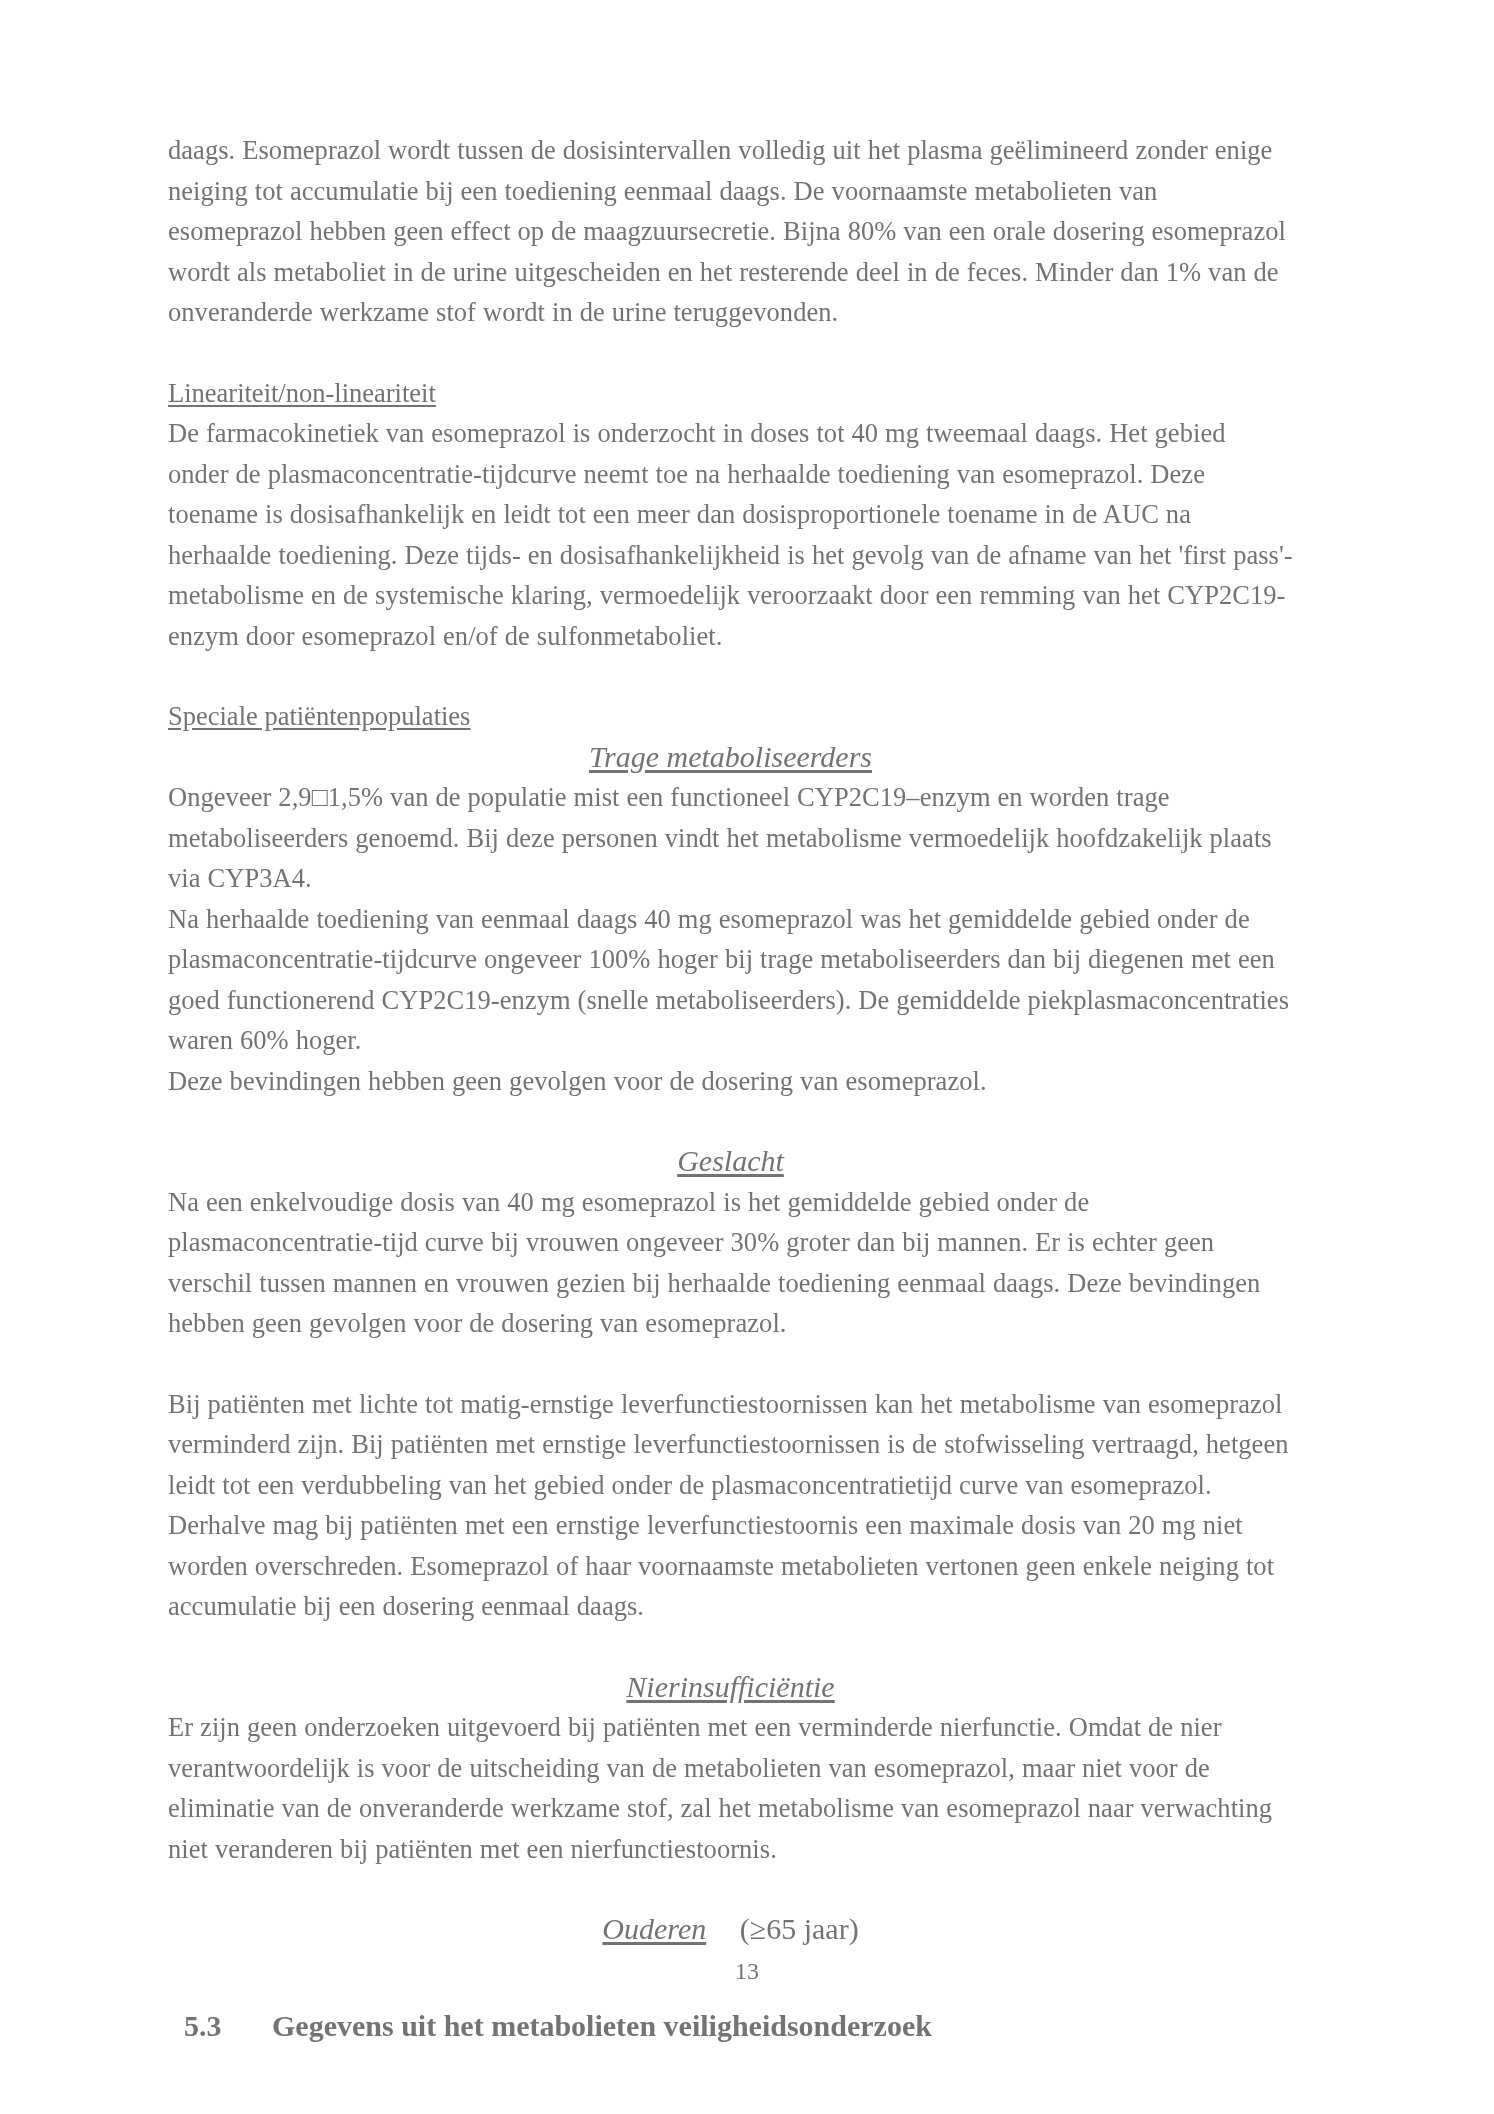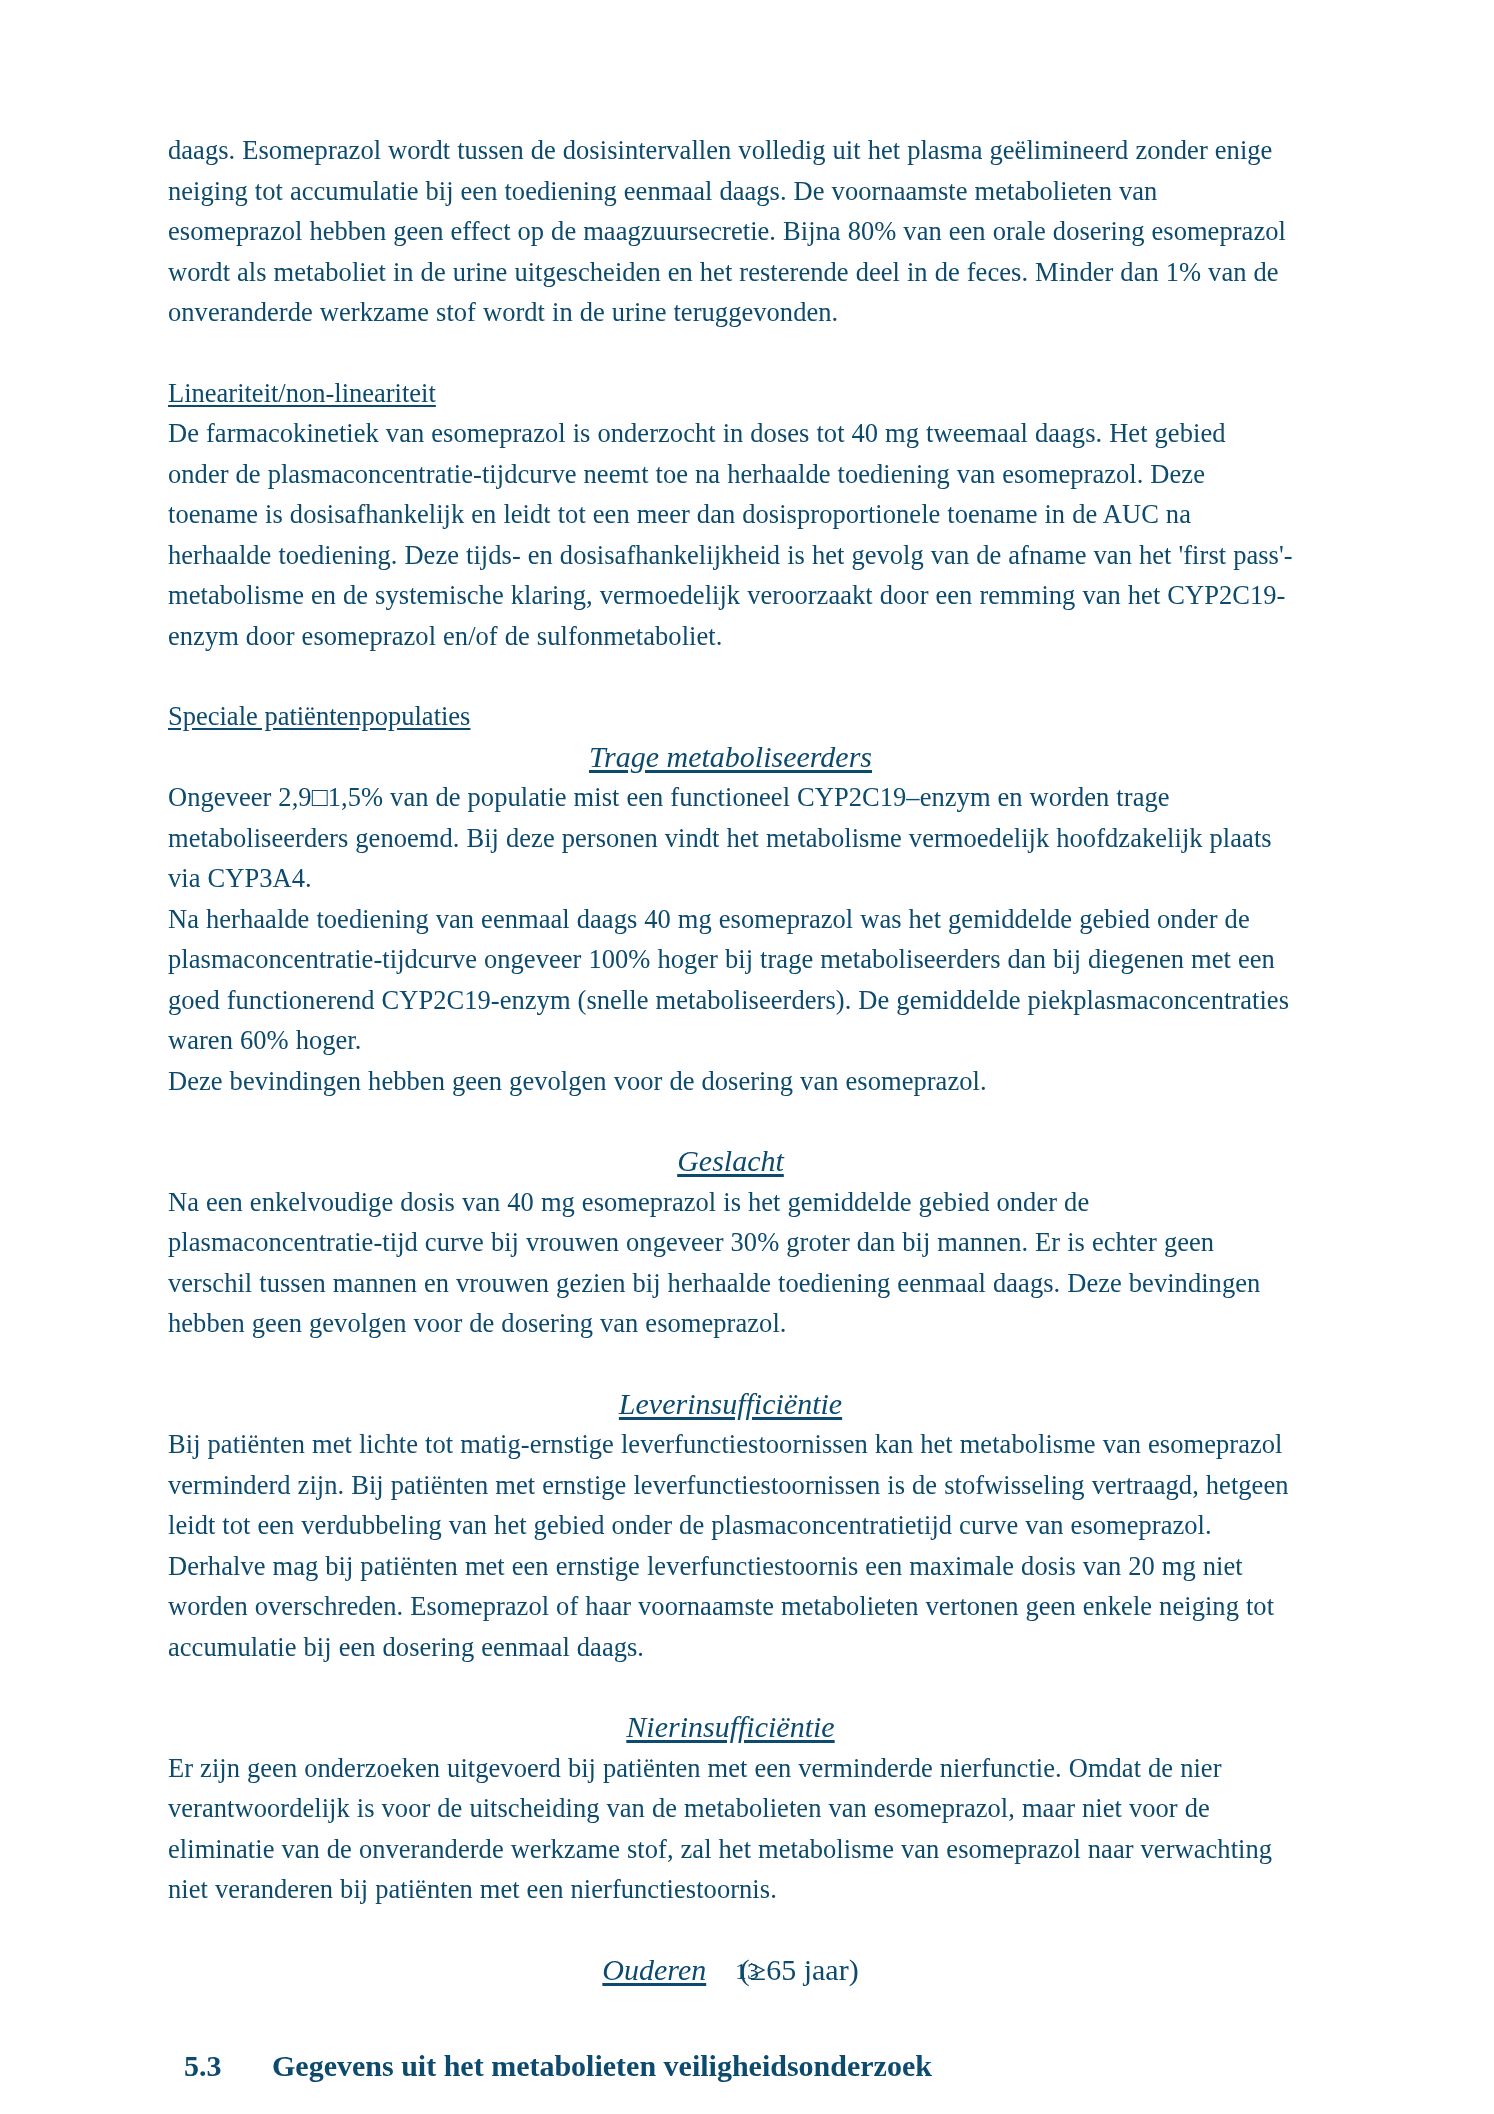--- a/index.html
+++ b/index.html
@@ -8,21 +8,21 @@
     background: #ffffff;
   }
   .page {
     position: relative;
     width: 1494px;
     height: 2114px;
     background: #ffffff;
     margin: 0 auto;
     overflow: hidden;
     font-family: "Liberation Serif", "DejaVu Serif", serif;
-    color: #0c4a6e;
+    color: #737373;
   }
   .content {
     position: absolute;
     left: 168px;
     top: 130px;
     width: 1125px;
   }
   p.body-par {
     font-size: 26.5px;
     line-height: 40.5px;
@@ -104,21 +104,20 @@
     <p class="body-par">Na herhaalde toediening van eenmaal daags 40 mg esomeprazol was het gemiddelde gebied onder de plasmaconcentratie-tijdcurve ongeveer 100% hoger bij trage metaboliseerders dan bij diegenen met een goed functionerend CYP2C19-enzym (snelle metaboliseerders). De gemiddelde piekplasmaconcentraties waren 60% hoger.</p>
     <p class="body-par">Deze bevindingen hebben geen gevolgen voor de dosering van esomeprazol.</p>
 
     <div class="gap-md"></div>
 
     <h4 class="sub-head"><span class="u">Geslacht</span></h4>
     <p class="body-par">Na een enkelvoudige dosis van 40 mg esomeprazol is het gemiddelde gebied onder de plasmaconcentratie-tijd curve bij vrouwen ongeveer 30% groter dan bij mannen. Er is echter geen verschil tussen mannen en vrouwen gezien bij herhaalde toediening eenmaal daags. Deze bevindingen hebben geen gevolgen voor de dosering van esomeprazol.</p>
 
     <div class="gap-md"></div>
 
-    <h4 class="sub-head"><span class="u">Leverinsufficiëntie</span></h4>
     <p class="body-par">Bij patiënten met lichte tot matig-ernstige leverfunctiestoornissen kan het metabolisme van esomeprazol verminderd zijn. Bij patiënten met ernstige leverfunctiestoornissen is de stofwisseling vertraagd, hetgeen leidt tot een verdubbeling van het gebied onder de plasmaconcentratietijd curve van esomeprazol. Derhalve mag bij patiënten met een ernstige leverfunctiestoornis een maximale dosis van 20 mg niet worden overschreden. Esomeprazol of haar voornaamste metabolieten vertonen geen enkele neiging tot accumulatie bij een dosering eenmaal daags.</p>
 
     <div class="gap-md"></div>
 
     <h4 class="sub-head"><span class="u">Nierinsufficiëntie</span></h4>
     <p class="body-par">Er zijn geen onderzoeken uitgevoerd bij patiënten met een verminderde nierfunctie. Omdat de nier verantwoordelijk is voor de uitscheiding van de metabolieten van esomeprazol, maar niet voor de eliminatie van de onveranderde werkzame stof, zal het metabolisme van esomeprazol naar verwachting niet veranderen bij patiënten met een nierfunctiestoornis.</p>
 
     <div class="gap-md"></div>
 
     <h4 class="sub-head"><span class="u">Ouderen</span><span class="plain"> (≥65 jaar)</span></h4>

